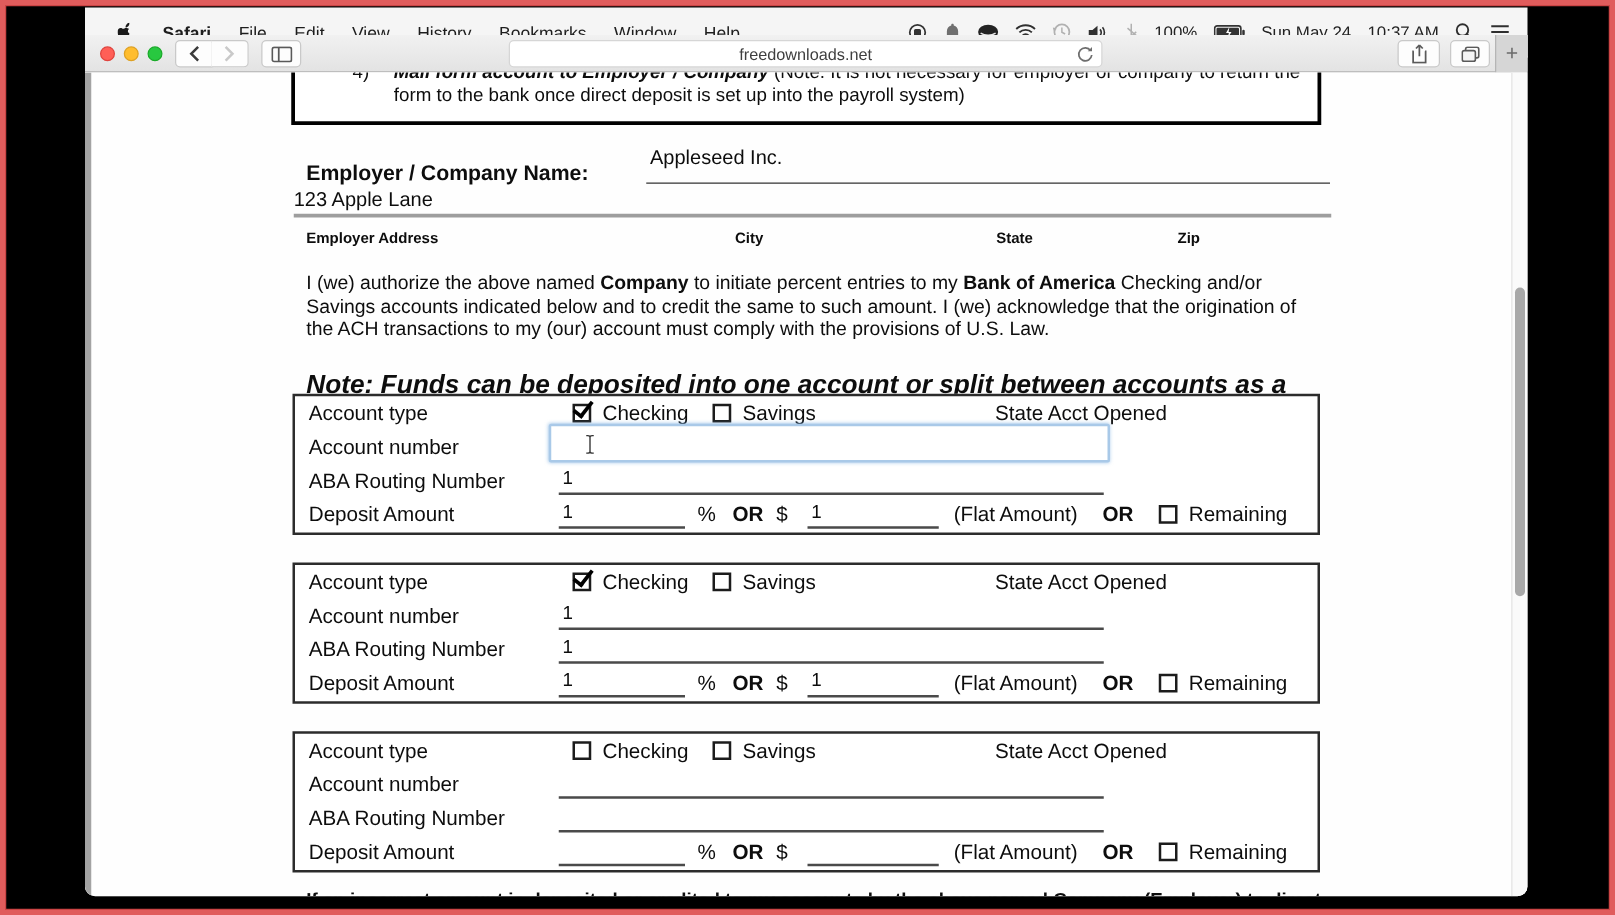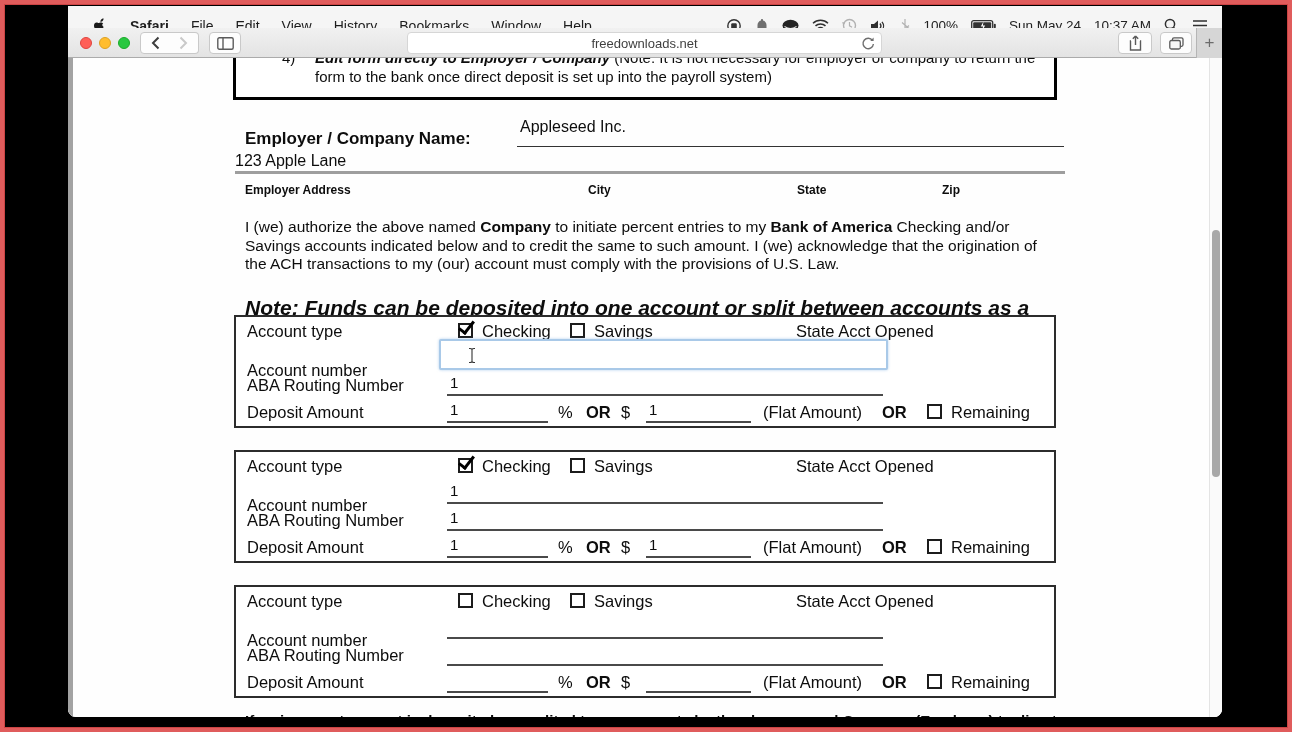--- a/index.html
+++ b/index.html
@@ -69,21 +69,21 @@
   .colhead { position:absolute; top:125px; font-size:12px; font-weight:bold; }
   .col-address { left:177px; } .col-city { left:520px; } .col-state { left:729px; } .col-zip { left:862px;margin-left:12px; }
 
   .auth-par { position:absolute; left:177px; top:160px; width:812px; font-size:15.5px; line-height:18.5px; }
   .note-line { position:absolute; left:177px; top:238px; width:812px; font-size:21px; font-weight:bold; font-style:italic; }
 
   
   .acct-box { position:absolute; left:166px; width:822px; height:113px; border:2px solid #2c2c2c; background:#fff; }
   .box-1 { top:257px; } .box-2 { top:392px; } .box-3 { top:527px; }
   .acct-box .row-label { position:absolute; left:11px; font-size:16.5px; }
-  .rl1 { top:5px; } .rl2 { top:32px;margin-top:12px; } .rl3 { top:59px; } .rl4 { top:86px; }
+  .rl1 { top:5px; } .rl2 { top:32px; } .rl3 { top:59px; } .rl4 { top:86px; }
 
   .cbox { position:absolute; width:15px; height:15px; border:2px solid #1c1c1c; background:#fff; }
   .cbox.checked::after { content:""; position:absolute; left:2px; top:-7px; width:6px; height:13px;
                          border-right:3px solid #000; border-bottom:3px solid #000; transform:rotate(38deg); }
   .cb-checking { left:222px; top:6px; }
   .cb-savings  { left:334px; top:6px; }
   .lab-checking { position:absolute; left:246px; top:5px; font-size:16.5px; }
   .lab-savings  { position:absolute; left:358px; top:5px; font-size:16.5px; }
   .lab-state    { position:absolute; left:560px; top:5px; font-size:16.5px; }
 
@@ -247,21 +247,21 @@
           <rect x="0.8" y="3.5" width="10.5" height="8.5" rx="1.5" fill="#f5f5f5" stroke="#5a5a5a" stroke-width="1.3"></rect>
         </svg>
     </span>
     <span class="tabstub">+</span>
   </div>
 
   <div class="page">
     <div class="doc">
 
       <div class="notebox">
-        <span class="num">4)</span><b><i>Edit form directly to Employer / Company</i></b><span> (Note: It is not necessary for employer or company to return the form to the bank once direct deposit is set up into the payroll system)</span>
+        <span class="num">4)</span><b><i>Mail form account to Employer / Company</i></b><span> (Note: It is not necessary for employer or company to return the form to the bank once direct deposit is set up into the payroll system)</span>
       </div>
 
       <div class="employer-label">Employer  / Company Name:</div>
       <div class="employer-value">Appleseed Inc.</div>
       <div class="employer-line"></div>
       <div class="employer-addr">123 Apple Lane</div>
       <div class="gray-rule"></div>
 
       <div class="colhead col-address">Employer  Address</div>
       <div class="colhead col-city">City</div>

